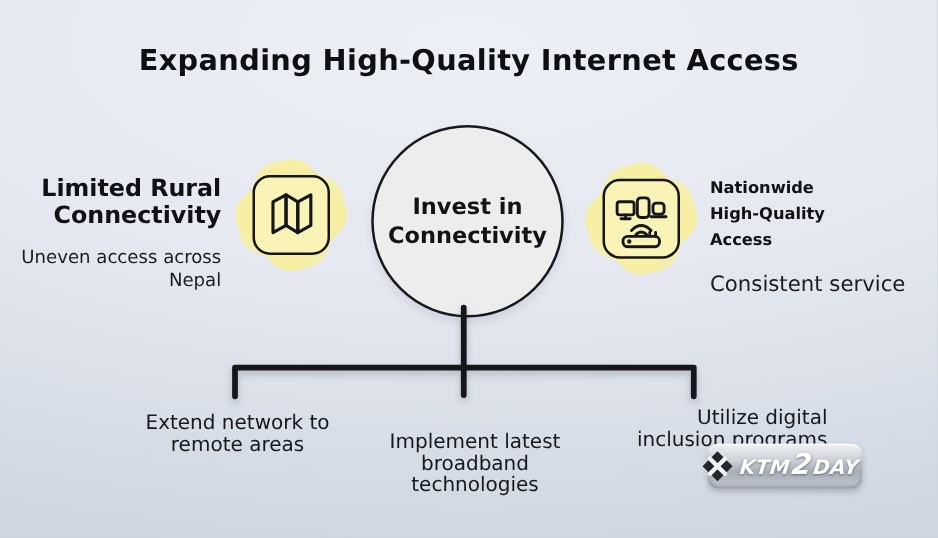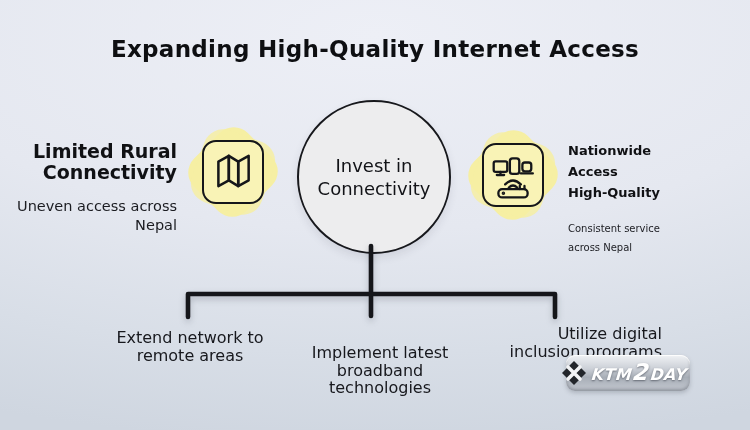--- a/index.html
+++ b/index.html
@@ -14,21 +14,21 @@
     position:absolute;top:36px;left:0;width:100%;text-align:center;
     font-size:23px;font-weight:700;letter-spacing:.3px;color:#0e0f12;
   }
   
   .node-circle{
     position:absolute;left:297px;top:100px;width:150px;height:150px;
     border-radius:50%;background:#ededee;border:2px solid #17181c;
     display:flex;flex-direction:column;align-items:center;justify-content:center;
     text-align:center;box-shadow:0 4px 8px rgba(45,50,65,.10);
   }
-  .node-circle .nline{font-weight:400;font-size:18px;line-height:23px;color:#121317;}
+  .node-circle .nline{font-weight:700;font-size:18px;line-height:23px;color:#121317;}
   
   .icon-tile{position:absolute;width:62px;height:64px;}
   .tile-map{left:202px;top:140px;}
   .tile-devices{left:482px;top:143px;}
   .icon-blob,.icon-blob2{
     position:absolute;inset:-6px;background:#f6efa3;border-radius:20px;
   }
   .icon-blob{transform:rotate(45deg);}
   .icon-blob2{transform:rotate(20deg);opacity:.85;}
   .icon-box{
@@ -43,21 +43,21 @@
   .left-sub{
     position:absolute;right:573px;top:197px;width:230px;text-align:right;
     font-size:14.5px;line-height:19px;color:#1b1c21;
   }
   .right-heading{
     position:absolute;left:568px;top:140px;width:170px;text-align:left;
     font-weight:700;font-size:13px;line-height:21px;color:#101114;
   }
   .right-sub{
     position:absolute;left:568px;top:219px;width:170px;text-align:left;
-    font-size:10px;line-height:19px;color:#1b1c21;
+    font-size:17px;line-height:19px;color:#1b1c21;
   }
   
   .connectors{position:absolute;left:0;top:0;filter:drop-shadow(0 3px 3px rgba(55,60,75,.28));}
   
   .branch{
     position:absolute;text-align:center;font-size:16px;line-height:17.5px;color:#17181d;
   }
   .branch-1{left:100px;top:329px;width:180px;}
   .branch-2{left:288px;top:344px;width:184px;}
   .branch-3{left:462px;top:325px;width:200px;text-align:right;}
@@ -129,26 +129,25 @@
           <rect x="9" y="36.5" width="28" height="8" rx="3.6"></rect>
           <path d="M29.5 33.5 V36.5 M34 33.5 V36.5"></path>
           <circle cx="13.8" cy="40.5" r="0.6" fill="#15161a"></circle>
         </g>
       </svg>
     </div>
   </div>
 
   <div class="right-heading">
     <div>Nationwide</div>
+    <div>High-Quality</div>
     <div>Access</div>
-    <div>High-Quality</div>
   </div>
   <div class="right-sub">
     <div>Consistent service</div>
-    <div>across Nepal</div>
   </div>
 
   <svg class="connectors" width="750" height="430" viewBox="0 0 750 430">
     <g fill="none" stroke="#15161a" stroke-width="4.6" stroke-linecap="round" stroke-linejoin="round">
       <path d="M371 246 V316"></path>
       <path d="M188 317 V294 H555 V317"></path>
     </g>
   </svg>
 
   <div class="branch branch-1">

